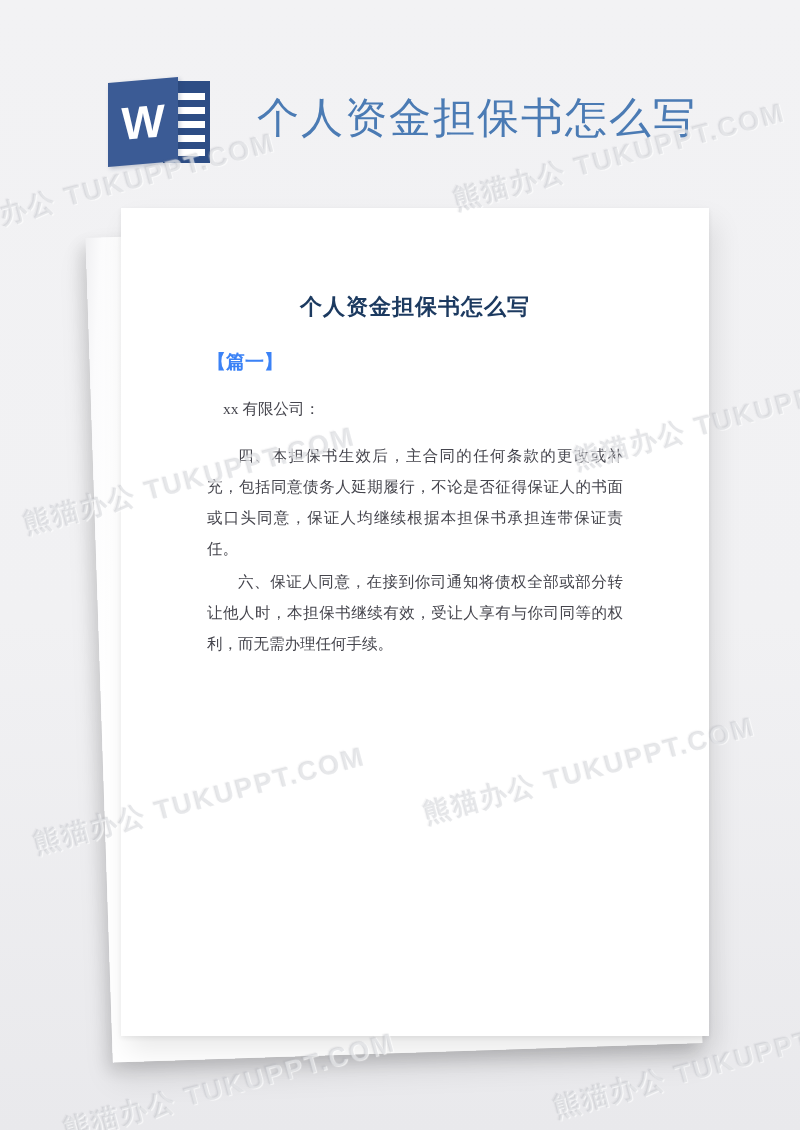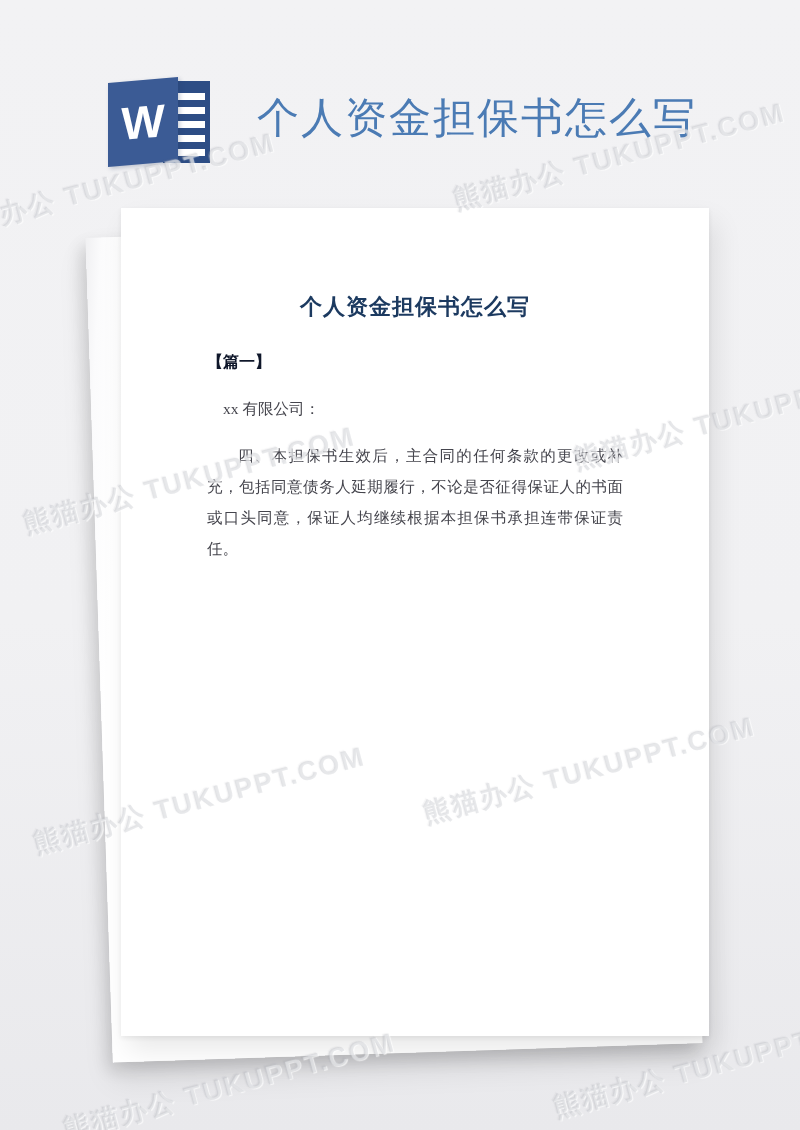--- a/index.html
+++ b/index.html
@@ -71,22 +71,22 @@
     margin: 0 0 24px 0;
     font-family: "Liberation Sans", "DejaVu Sans", sans-serif;
   }
   .doc-body {
     font-family: "Liberation Serif", "DejaVu Serif", serif;
     font-size: 15.5px; line-height: 31px;
     color: #45454d;
     text-align: justify;
   }
   .section-label {
-    font-weight: bold; color: #0f172a;
-    font-size: 16px;
+    font-weight: bold; color: #3b82f6;
+    font-size: 19px;
     font-family: "Liberation Sans", "DejaVu Sans", sans-serif;
     margin: 0;
   }
   .salutation { margin: 16px; }
   .doc-body p.para {
     margin: 0 0 2px 0;
     text-indent: 2em;
   }
 
   
@@ -124,20 +124,21 @@
   <div class="header-title">个人资金担保书怎么写</div>
 
   <div class="back-page"></div>
 
   <div class="doc-page">
     <h1 class="doc-title">个人资金担保书怎么写</h1>
     <div class="doc-body">
       <p class="section-label">【篇一】</p>
       <p class="salutation">xx 有限公司：</p>
       <p class="para">四、本担保书生效后，主合同的任何条款的更改或补充，包括同意债务人延期履行，不论是否征得保证人的书面或口头同意，保证人均继续根据本担保书承担连带保证责任。</p>
+      <p class="para">六、保证人同意，在接到你司通知将债权全部或部分转让他人时，本担保书继续有效，受让人享有与你司同等的权利，而无需办理任何手续。</p>
     </div>
   </div>
 
   <div class="wm wm1">熊猫办公 TUKUPPT.COM</div>
   <div class="wm wm2">熊猫办公 TUKUPPT.COM</div>
   <div class="wm wm3">熊猫办公 TUKUPPT.COM</div>
   <div class="wm wm4">熊猫办公 TUKUPPT.COM</div>
   <div class="wm wm5">熊猫办公 TUKUPPT.COM</div>
   <div class="wm wm6">熊猫办公 TUKUPPT.COM</div>
   <div class="wm wm7">熊猫办公 TUKUPPT.COM</div>

